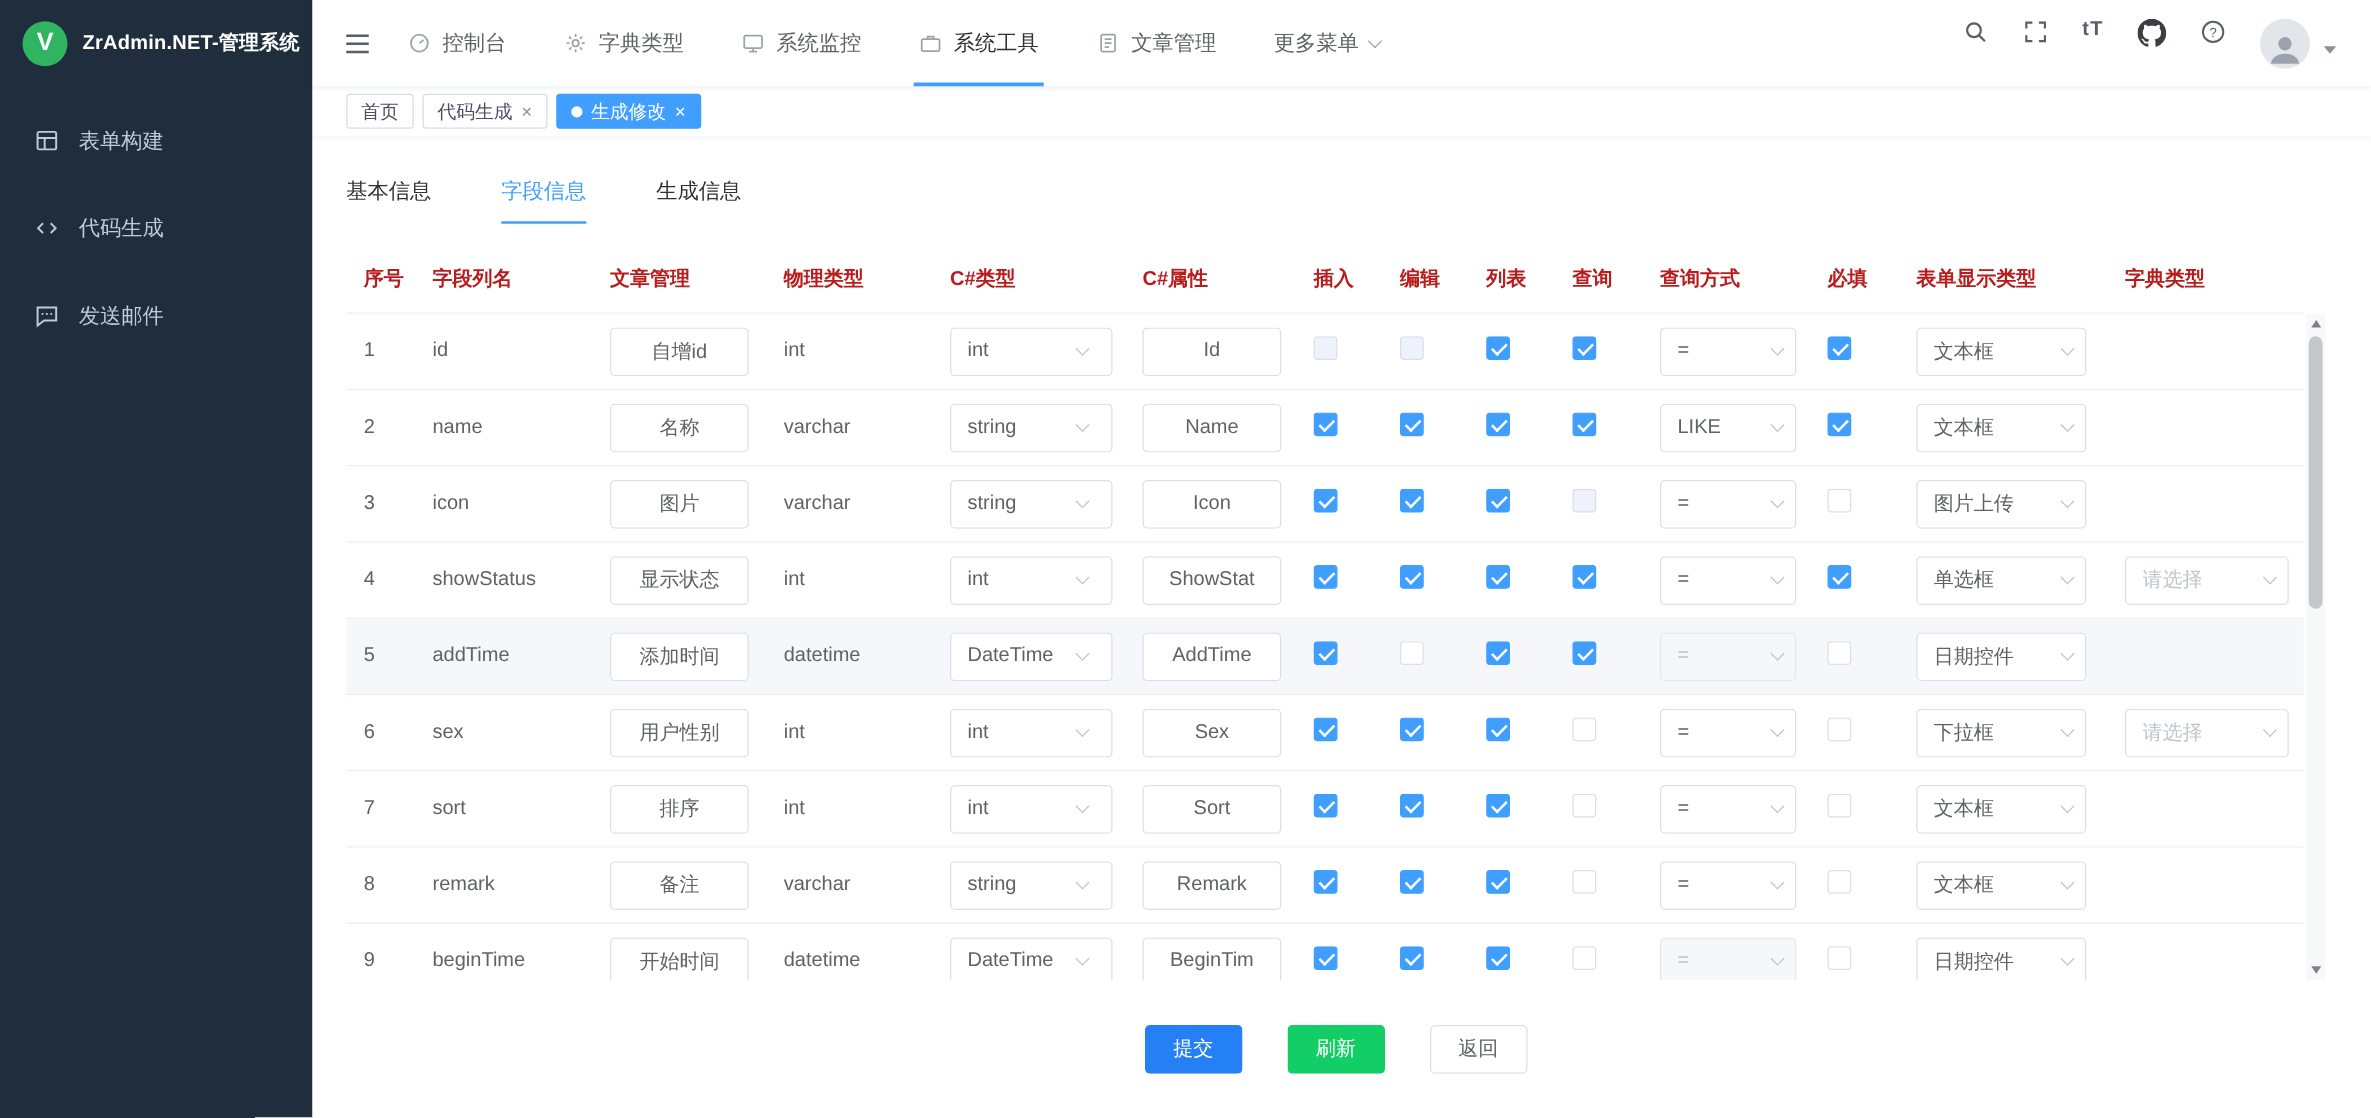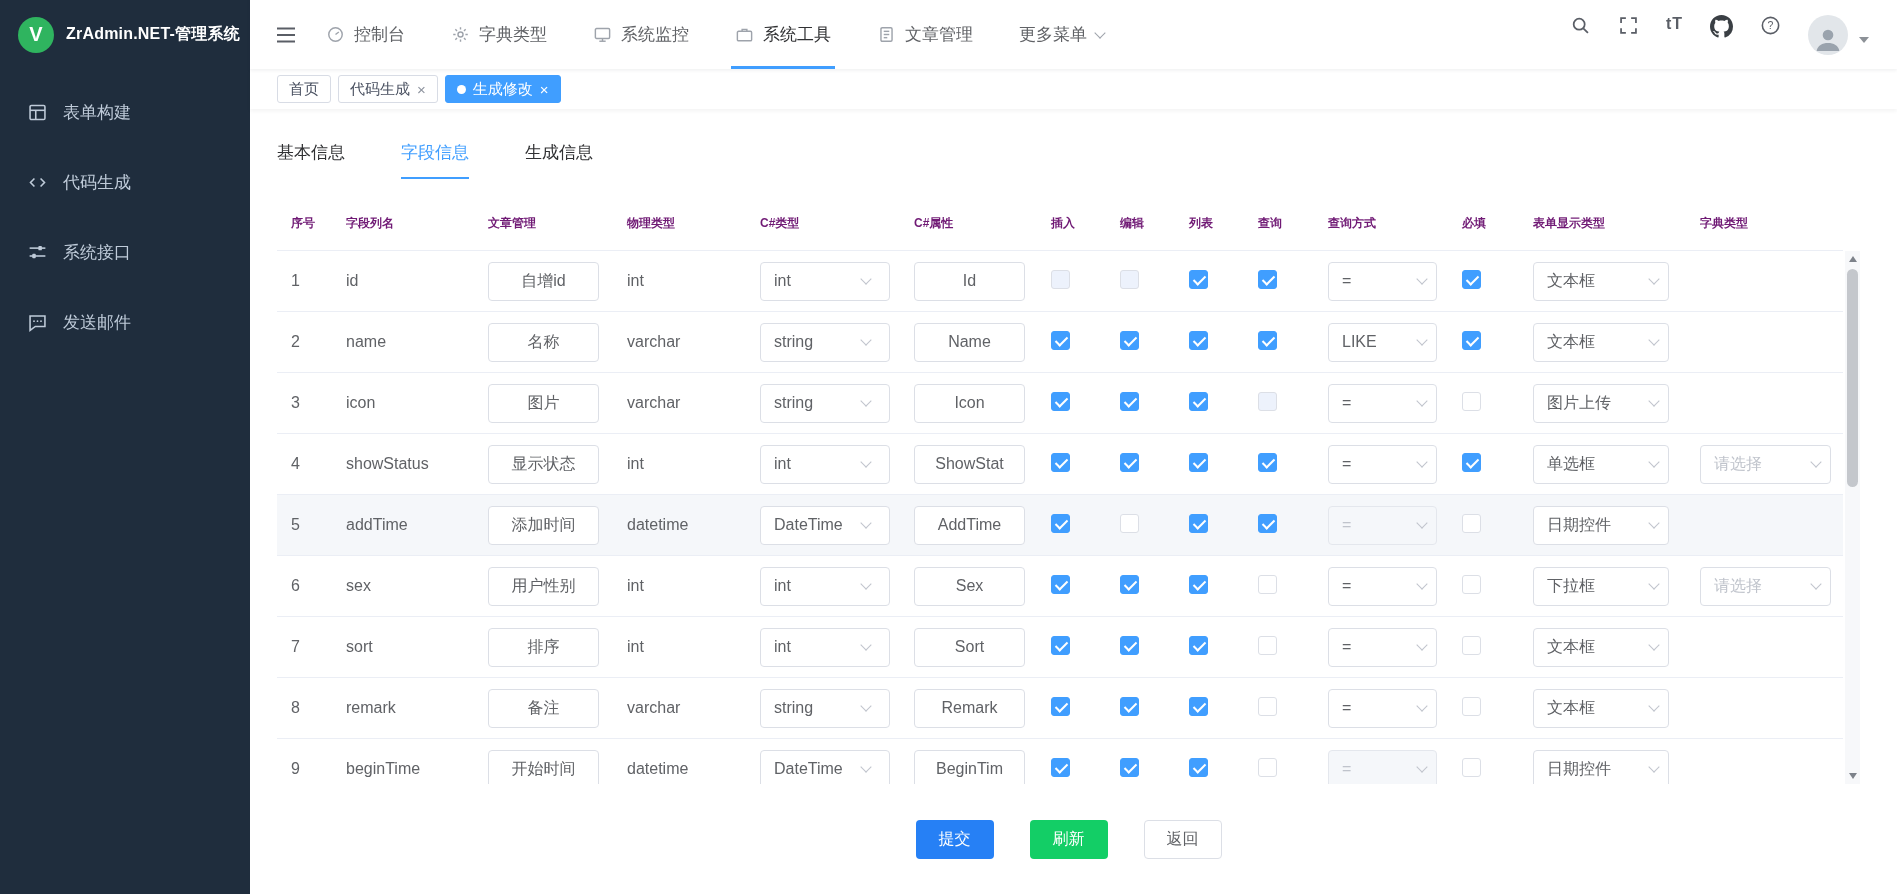--- a/index.html
+++ b/index.html
@@ -58,21 +58,21 @@
   .tag-dot { width:9px; height:9px; border-radius:50%; background:#fff; }
 
   
   .content { flex:1; background:#fff; padding:32px 0 0 27px; min-width:0; }
   .ctabs { display:flex; gap:56px; margin-bottom:18px; }
   .ctab { font-size:17px; color:#303133; padding-bottom:13px; border-bottom:2px solid transparent; cursor:pointer; }
   .ctab.active { color:#409eff; border-bottom-color:#409eff; }
 
   
   .thead { display:flex; align-items:center; height:54px; border-bottom:1px solid #ebeef5;
-    color:#701a75; font-size:12px; font-weight:bold; width:1566px; }
+    color:#b91c1c; font-size:16px; font-weight:bold; width:1566px; }
   .cell { padding-left:14px; flex-shrink:0; overflow:hidden; white-space:nowrap; }
   .c-no{width:55px} .c-colname{width:142px} .c-desc{width:139px} .c-ptype{width:133px}
   .c-ctype{width:154px} .c-cprop{width:137px} .c-insert{width:69px} .c-edit{width:69px}
   .c-list{width:69px} .c-query{width:70px} .c-qmethod{width:134px} .c-required{width:71px}
   .c-display{width:167px} .c-dict{width:157px}
 
   .tbody-outer { position:relative; width:1583px; }
   .tbody-clip { width:1566px; height:533px; overflow:hidden; }
   .trow { display:flex; align-items:center; height:61px; border-bottom:1px solid #ebeef5;
     color:#606266; font-size:16px; }
@@ -139,29 +139,20 @@
             <line x1="10" y1="9.5" x2="10" y2="20"></line>
           </svg>
         <span>表单构建</span>
       </div>
       <div class="menu-item">
         <svg viewBox="0 0 24 24" fill="none" stroke="currentColor" stroke-width="1.8">
             <path d="M8.5 7.5 4 12l4.5 4.5"></path>
             <path d="M15.5 7.5 20 12l-4.5 4.5"></path>
           </svg>
         <span>代码生成</span>
-      </div>
-      <div class="menu-item">
-        <svg viewBox="0 0 24 24" fill="none" stroke="currentColor" stroke-width="1.8">
-            <line x1="3" y1="7" x2="21" y2="7"></line>
-            <rect x="13" y="4.5" width="4" height="5" rx="1" fill="currentColor" stroke="none"></rect>
-            <line x1="3" y1="16" x2="21" y2="16"></line>
-            <rect x="6" y="13.5" width="4" height="5" rx="1" fill="currentColor" stroke="none"></rect>
-          </svg>
-        <span>系统接口</span>
       </div>
       <div class="menu-item">
         <svg viewBox="0 0 24 24" fill="none" stroke="currentColor" stroke-width="1.8">
             <path d="M3.5 4.5h17v12h-11l-6 4.5z"></path>
             <circle cx="8" cy="10.5" r="1" fill="currentColor" stroke="none"></circle>
             <circle cx="12" cy="10.5" r="1" fill="currentColor" stroke="none"></circle>
             <circle cx="16" cy="10.5" r="1" fill="currentColor" stroke="none"></circle>
           </svg>
         <span>发送邮件</span>
       </div>

